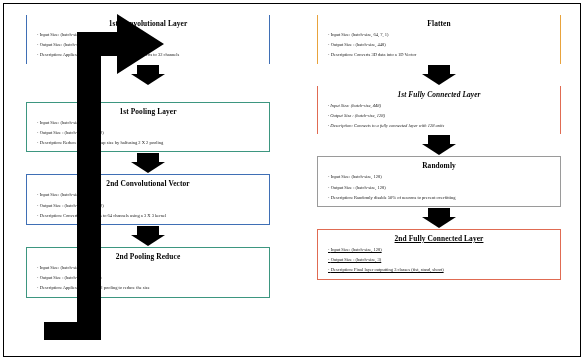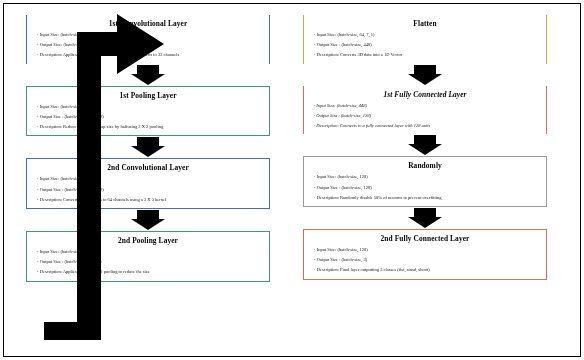--- a/index.html
+++ b/index.html
@@ -15,21 +15,21 @@
     width: 578px; height: 354px;
     border: 1.5px solid #000000;
     background: #ffffff;
   }
   .column {
     position: absolute;
     top: 11px;
     width: 244px;
   }
   #left-column  { left: 22px; }
-  #right-column { left: 299px; }
+  #right-column { left: 313px; }
 
   .layer-box {
     position: relative;
     width: 244px;
     background: #ffffff;
     padding: 5px 4px 5px 4px;
   }
   .layer-box.h-left  { border-left: 1.6px solid; border-right: 1.6px solid; }
   .layer-box.full    { border: 1.3px solid; }
 
@@ -90,46 +90,46 @@
         <ul class="bullet-list">
           <li class="bullet-line">Input Size: (batch-size, 9, 30, 5)</li>
           <li class="bullet-line">Output Size: (batch-size, 32, 30, 5)</li>
           <li class="bullet-line">Description: Applies a 3 X 3 kernel to 9 channels and converts to 32 channels</li>
         </ul>
       </div>
       <div class="arrow-down">
         <div class="shaft"></div>
         <div class="head"></div>
       </div>
-      <div class="layer-box full" style="border-color: rgb(61, 150, 128);">
+      <div class="layer-box full" style="border-color: rgb(61, 150, 128); margin-top: 16px;">
         <div class="box-title">1st Pooling Layer</div>
         <ul class="bullet-list">
           <li class="bullet-line">Input Size: (batch-size, 32, 30, 5)</li>
           <li class="bullet-line">Output Size : (batch-size, 32, 15, 2)</li>
           <li class="bullet-line">Description: Reduce the feature map size by halfusing 2 X 2 pooling</li>
         </ul>
       </div>
       <div class="arrow-down">
         <div class="shaft"></div>
         <div class="head"></div>
       </div>
       <div class="layer-box full" style="border-color: rgb(63, 111, 181);">
-        <div class="box-title">2nd Convolutional Layer</div>
+        <div class="box-title">2nd Convolutional Vector</div>
         <ul class="bullet-list">
           <li class="bullet-line">Input Size: (batch-size, 32, 15, 2)</li>
           <li class="bullet-line">Output Size : (batch-size, 64, 15, 2)</li>
           <li class="bullet-line">Description: Converts 32 channels to 64 channels using a 3 X 3 kernel</li>
         </ul>
       </div>
       <div class="arrow-down">
         <div class="shaft"></div>
         <div class="head"></div>
       </div>
       <div class="layer-box full" style="border-color: rgb(61, 150, 128);">
-        <div class="box-title">2nd Pooling Layer</div>
+        <div class="box-title">2nd Pooling Reduce</div>
         <ul class="bullet-list">
           <li class="bullet-line">Input Size: (batch-size, 64, 15, 2)</li>
           <li class="bullet-line">Output Size : (batch-size, 64, 7, 1)</li>
           <li class="bullet-line">Description: Applies another 2 X 2 pooling to reduce the size</li>
         </ul>
       </div>
     </div>
   <div class="column" id="right-column">
       <div class="layer-box h-left" style="border-color: rgb(232, 163, 61);">
         <div class="box-title">Flatten</div>
@@ -160,21 +160,21 @@
         <ul class="bullet-list">
           <li class="bullet-line">Input Size: (batch-size, 128)</li>
           <li class="bullet-line">Output Size : (batch-size, 128)</li>
           <li class="bullet-line">Description: Randomly disable 50% of neurons to prevent overfitting</li>
         </ul>
       </div>
       <div class="arrow-down">
         <div class="shaft"></div>
         <div class="head"></div>
       </div>
-      <div class="layer-box full" style="border-color: rgb(224, 107, 82);">
+      <div class="layer-box full" style="border-color: rgb(224, 107, 82); text-decoration: underline;">
         <div class="box-title">2nd Fully Connected Layer</div>
         <ul class="bullet-list">
           <li class="bullet-line">Input Size: (batch-size, 128)</li>
           <li class="bullet-line">Output Size : (batch-size, 3)</li>
           <li class="bullet-line">Description: Final layer outputting 3 classes (fist, stand, shoot)</li>
         </ul>
       </div>
     </div>
 
   <svg id="connector" viewBox="0 0 578 354" xmlns="http://www.w3.org/2000/svg">

